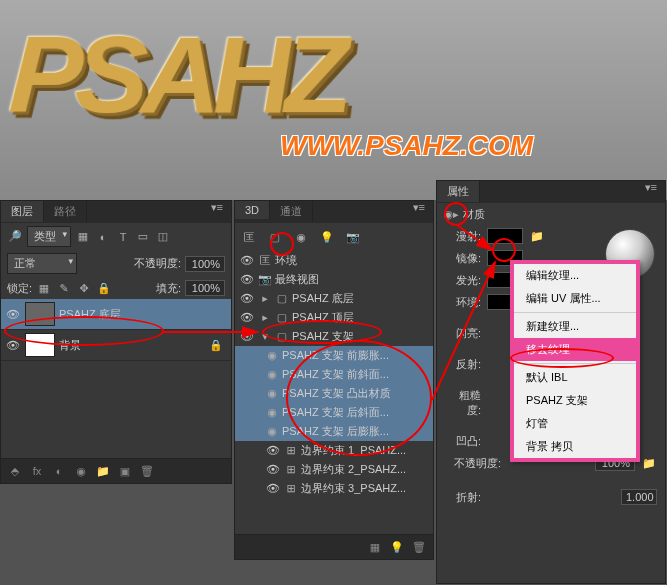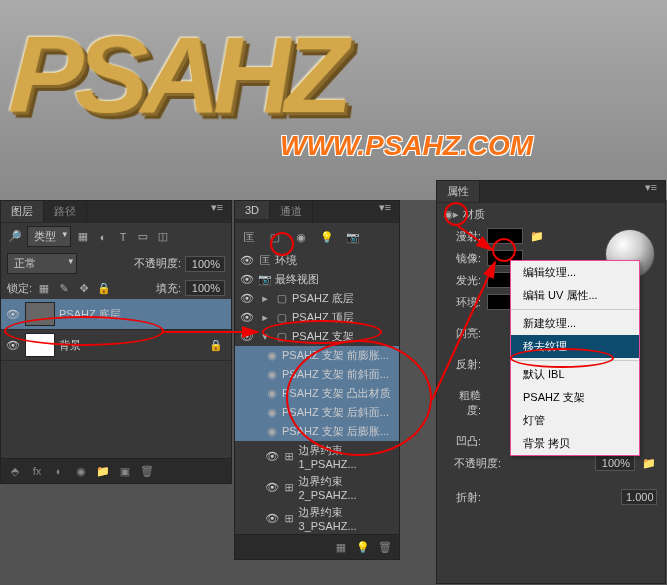--- a/index.html
+++ b/index.html
@@ -26,23 +26,23 @@
 .panel-footer{display:flex;gap:6px;padding:4px 6px;background:#2a2a2a;border-top:1px solid #222}
 .panel-footer .icon-btn{color:#888}
 .tree-item{display:flex;align-items:center;padding:2px 4px;gap:3px}
 .tree-item.selected{background:#5a7a9a}
 .tree-icon{width:14px;text-align:center;color:#aaa}
 .red-circle{border:2px solid #e00;border-radius:50%;position:absolute;pointer-events:none}
 .red-ellipse{border:2px solid #e00;border-radius:50%;position:absolute;pointer-events:none}
 .prop-row{display:flex;align-items:center;padding:3px 8px;gap:6px}
 .prop-label{width:36px;text-align:right;color:#ccc}
 .swatch{width:36px;height:16px;background:#000;border:1px solid #555}
-.context-menu{position:absolute;background:#f0f0f0;border:1px solid #ec4899;color:#000;min-width:130px;box-shadow:2px 2px 4px rgba(0,0,0,.3)}
+.context-menu{position:absolute;background:#f0f0f0;border:4px solid #ec4899;color:#000;min-width:130px;box-shadow:2px 2px 4px rgba(0,0,0,.3)}
 .menu-item{padding:4px 12px}
-.menu-item.highlighted{background:#0c4a6e;color:#fff}
+.menu-item.highlighted{background:#ec4899;color:#fff}
 .menu-sep{height:1px;background:#ccc;margin:2px 0}
 .sphere{width:50px;height:50px;border-radius:50%;background:radial-gradient(circle at 35% 30%,#fff,#ccc 40%,#666 80%,#333);border:1px solid #444}
 svg.arrow-svg{position:absolute;pointer-events:none;top:0;left:0}
 </style>
 </head>
 <body>
 
 <div class="viewport">
   <div class="text3d">PSAHZ</div>
   <div class="watermark">WWW.PSAHZ.COM</div>
@@ -94,21 +94,21 @@
     <span class="icon-btn">⬘</span>
     <span class="icon-btn">fx</span>
     <span class="icon-btn">◐</span>
     <span class="icon-btn">◉</span>
     <span class="icon-btn">📁</span>
     <span class="icon-btn">▣</span>
     <span class="icon-btn">🗑</span>
   </div>
 </div>
 
-<div class="panel" style="top:200px;left:234px;width:166px;height:360px">
+<div class="panel" style="top:200px;left:234px;width:200px;height:360px">
   <div class="panel-tabs">
     <div class="tab">3D</div>
     <div class="tab inactive">通道</div>
     <div class="tab-menu">▾≡</div>
   </div>
   <div class="panel-row" style="gap:10px;padding:6px">
     <span class="icon-btn">匡</span>
     <span class="icon-btn">▢</span>
     <span class="icon-btn">◉</span>
     <span class="icon-btn">💡</span>

